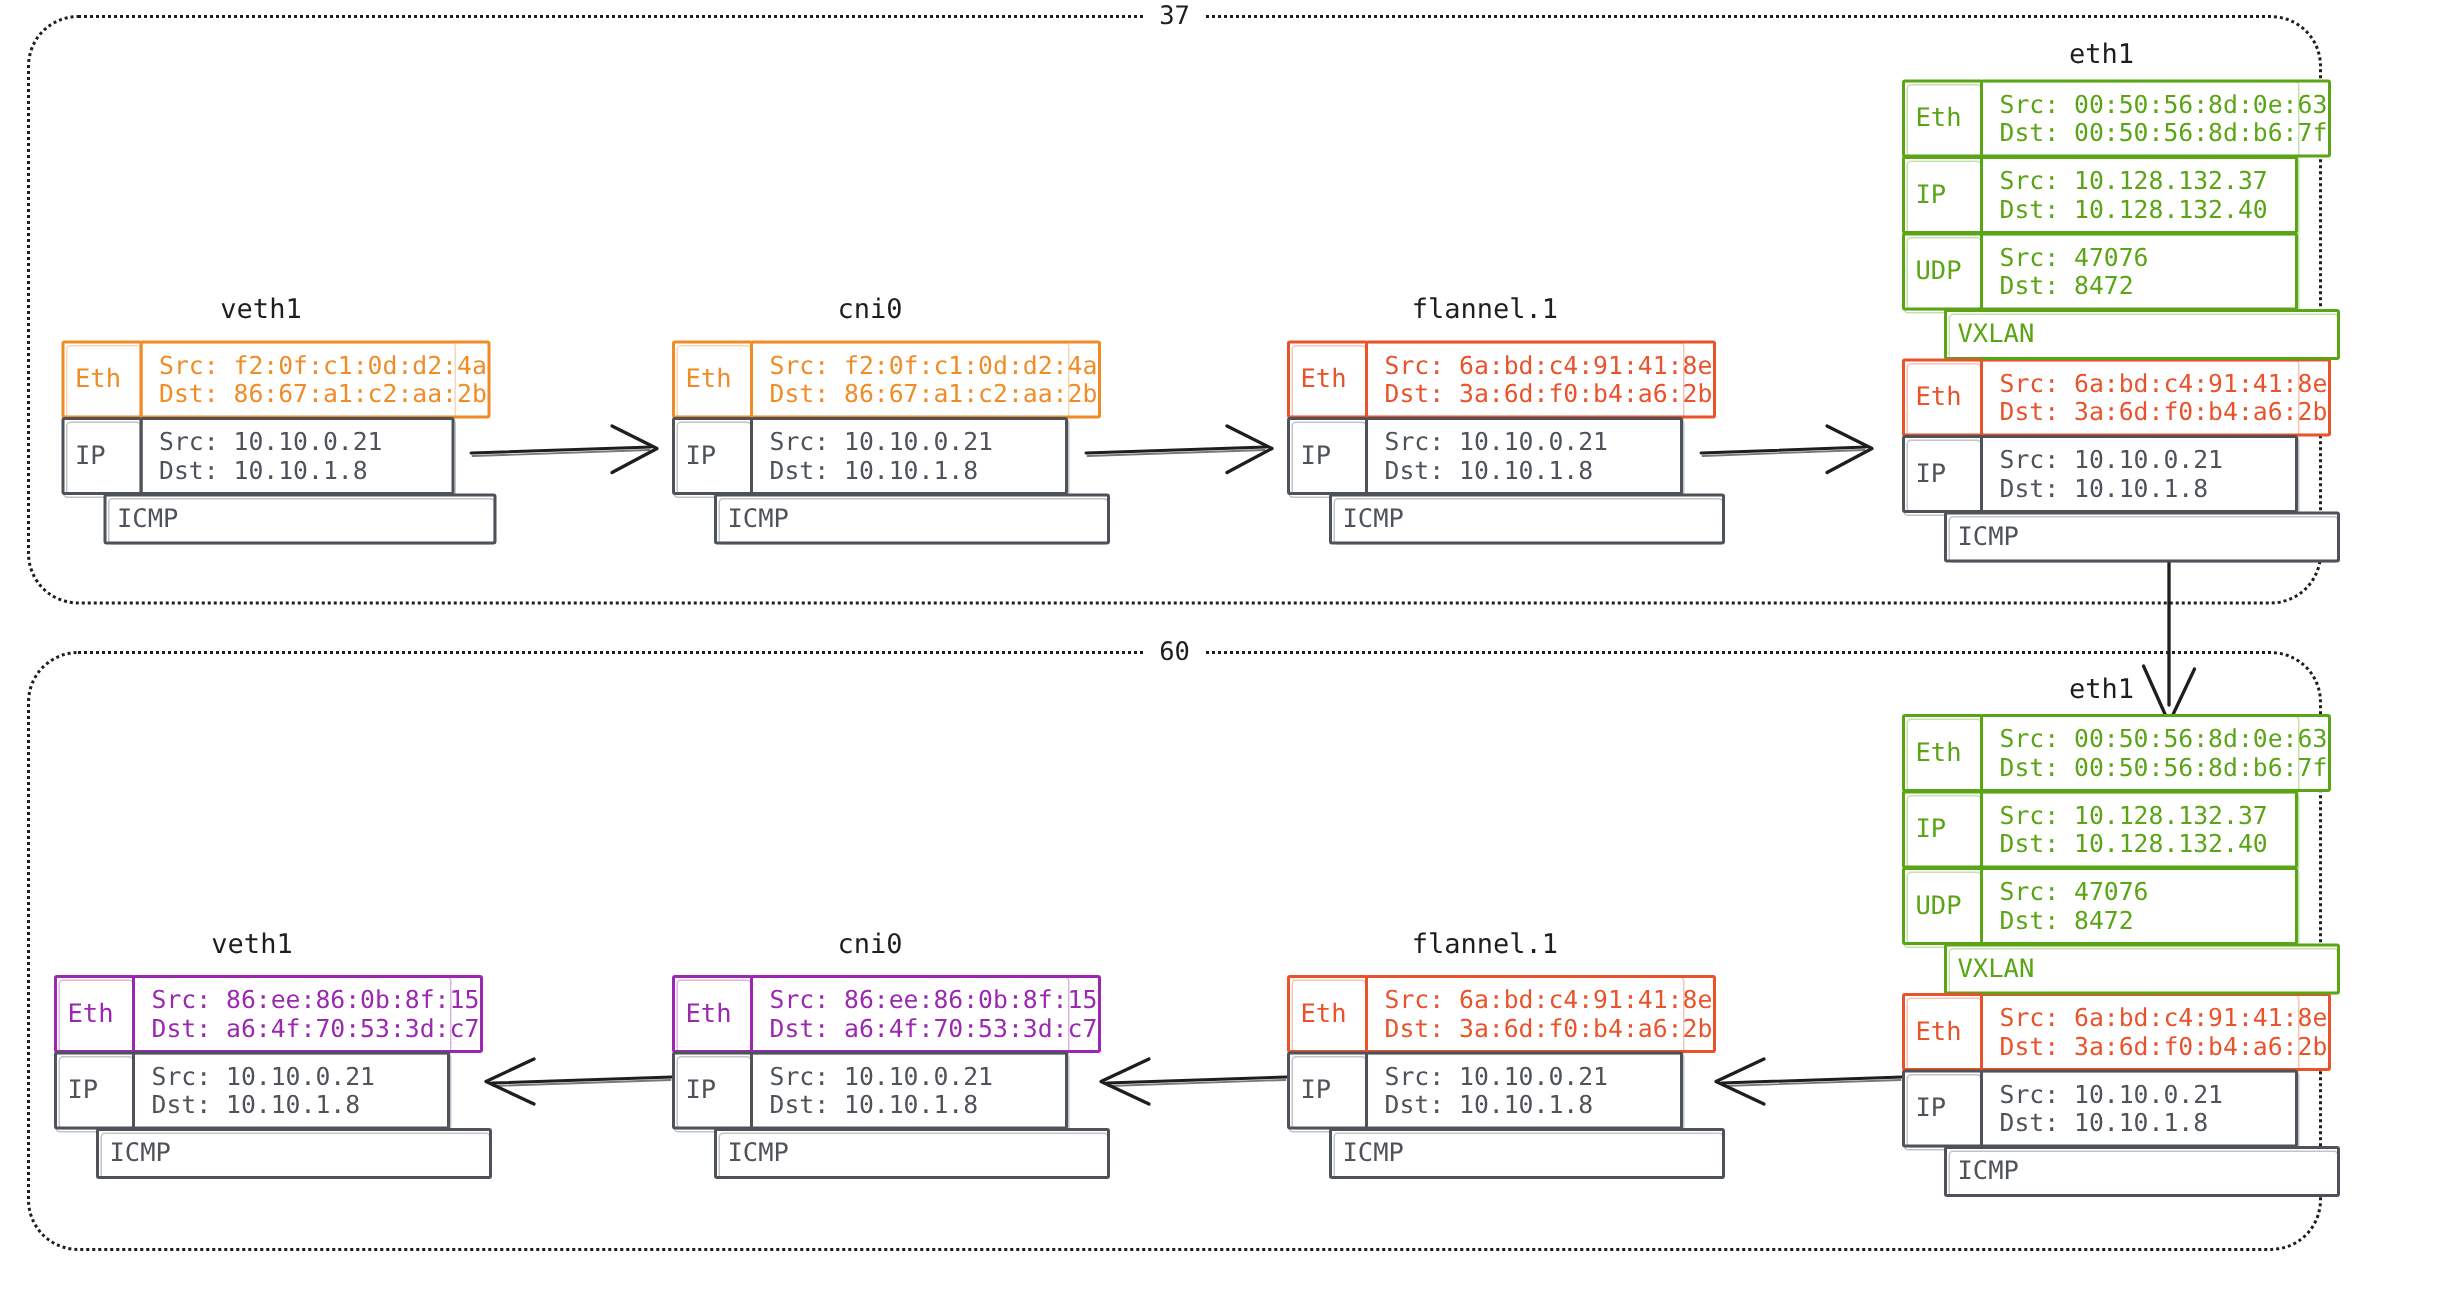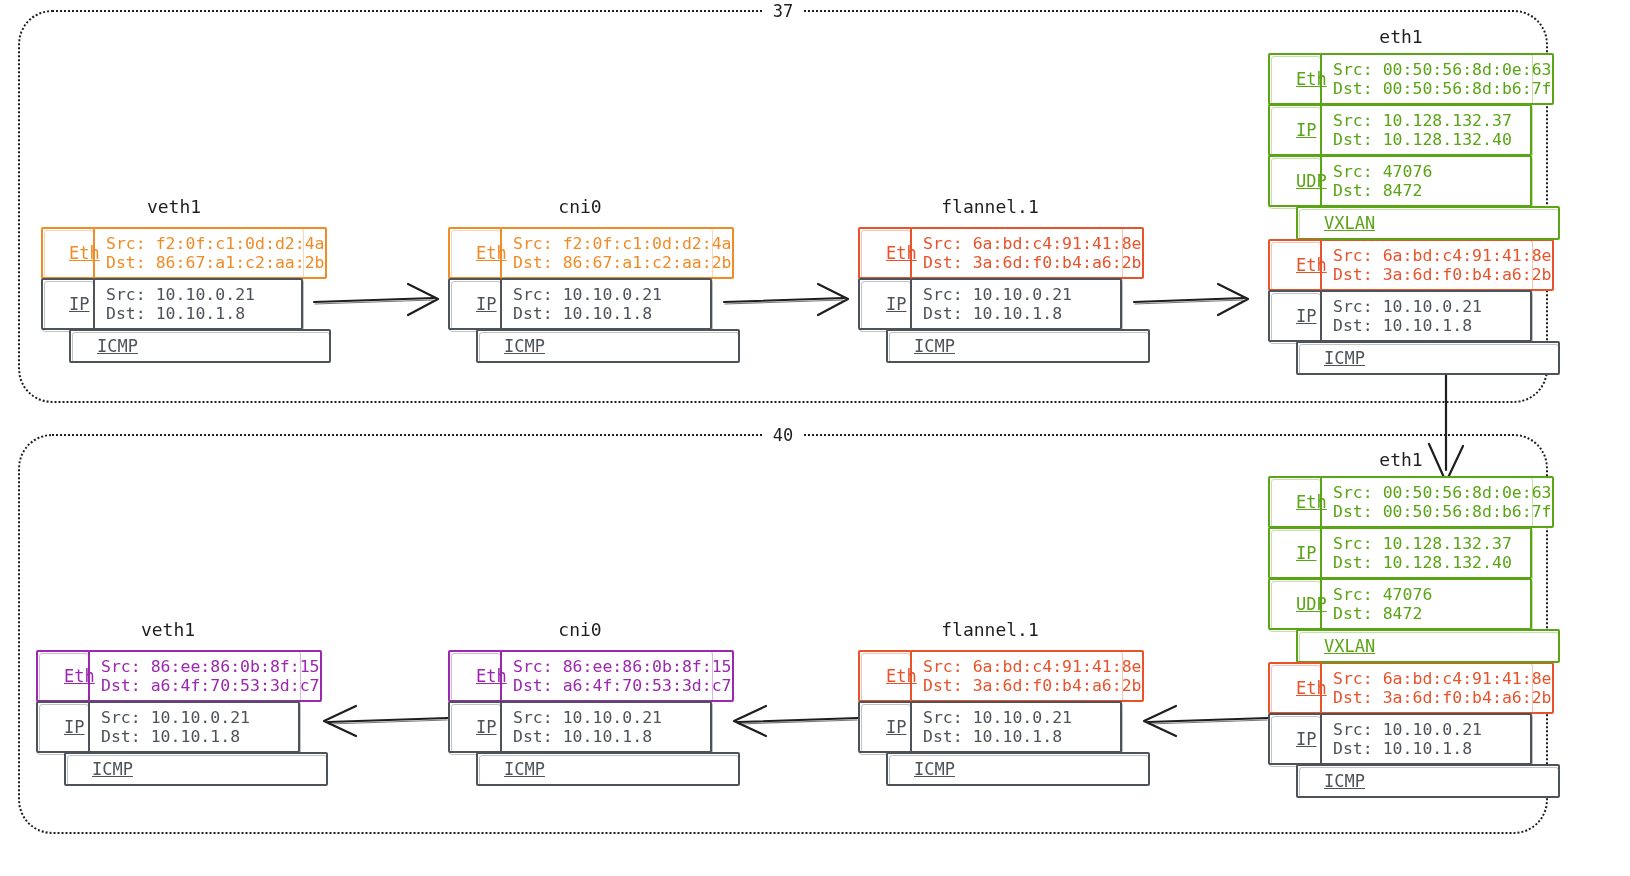--- a/index.html
+++ b/index.html
@@ -61,26 +61,25 @@
     margin-top: -1px;
   }
   .layer .tag {
     width: 54px;
     flex: 0 0 54px;
     box-sizing: border-box;
     border: 2px solid currentColor;
     border-radius: 2px;
     display: flex;
     align-items: center;
-    padding-left: 26px;
+    padding-left: 7px;
     font-size: 17px;
     background: #ffffff;
     position: relative;
     z-index: 2;
-    text-decoration: underline;
   }
   .layer .body {
     flex: 1 1 auto;
     box-sizing: border-box;
     border: 2px solid currentColor;
     border-radius: 2px;
     margin-left: -2px;
     padding: 5px 0 5px 11px;
     font-size: 16.5px;
     line-height: 19px;
@@ -242,21 +241,21 @@
   </div>
 
   <div class="arrow" style="left:1412px; top:358px;">
     <svg width="70" height="135" viewBox="0 0 70 135">
       <path d="M34,2 L34,112" stroke="#1e1e1e" stroke-width="2.2" fill="none" stroke-linecap="round"></path>
       <path d="M17,86 L34,124 L51,88" stroke="#1e1e1e" stroke-width="2.2" fill="none" stroke-linecap="round" stroke-linejoin="round"></path>
     </svg>
   </div>
 
   <div class="host" style="left:18px; top:434px; width:1530px; height:400px;">
-    <div class="host-label">40</div>
+    <div class="host-label">60</div>
   </div>
 
   <div class="iface-title" style="left:1270px; top:449px; width:262px;">eth1</div>
   <div class="stack" style="left:1268px; top:477px; width:264px;">
     <div class="layer two-line c-green">
       <div class="tag">Eth</div>
       <div class="body"><span>Src: 00:50:56:8d:0e:63</span><span>Dst: 00:50:56:8d:b6:7f</span></div>
     </div>
     <div class="layer two-line c-green">
       <div class="tag">IP</div>

